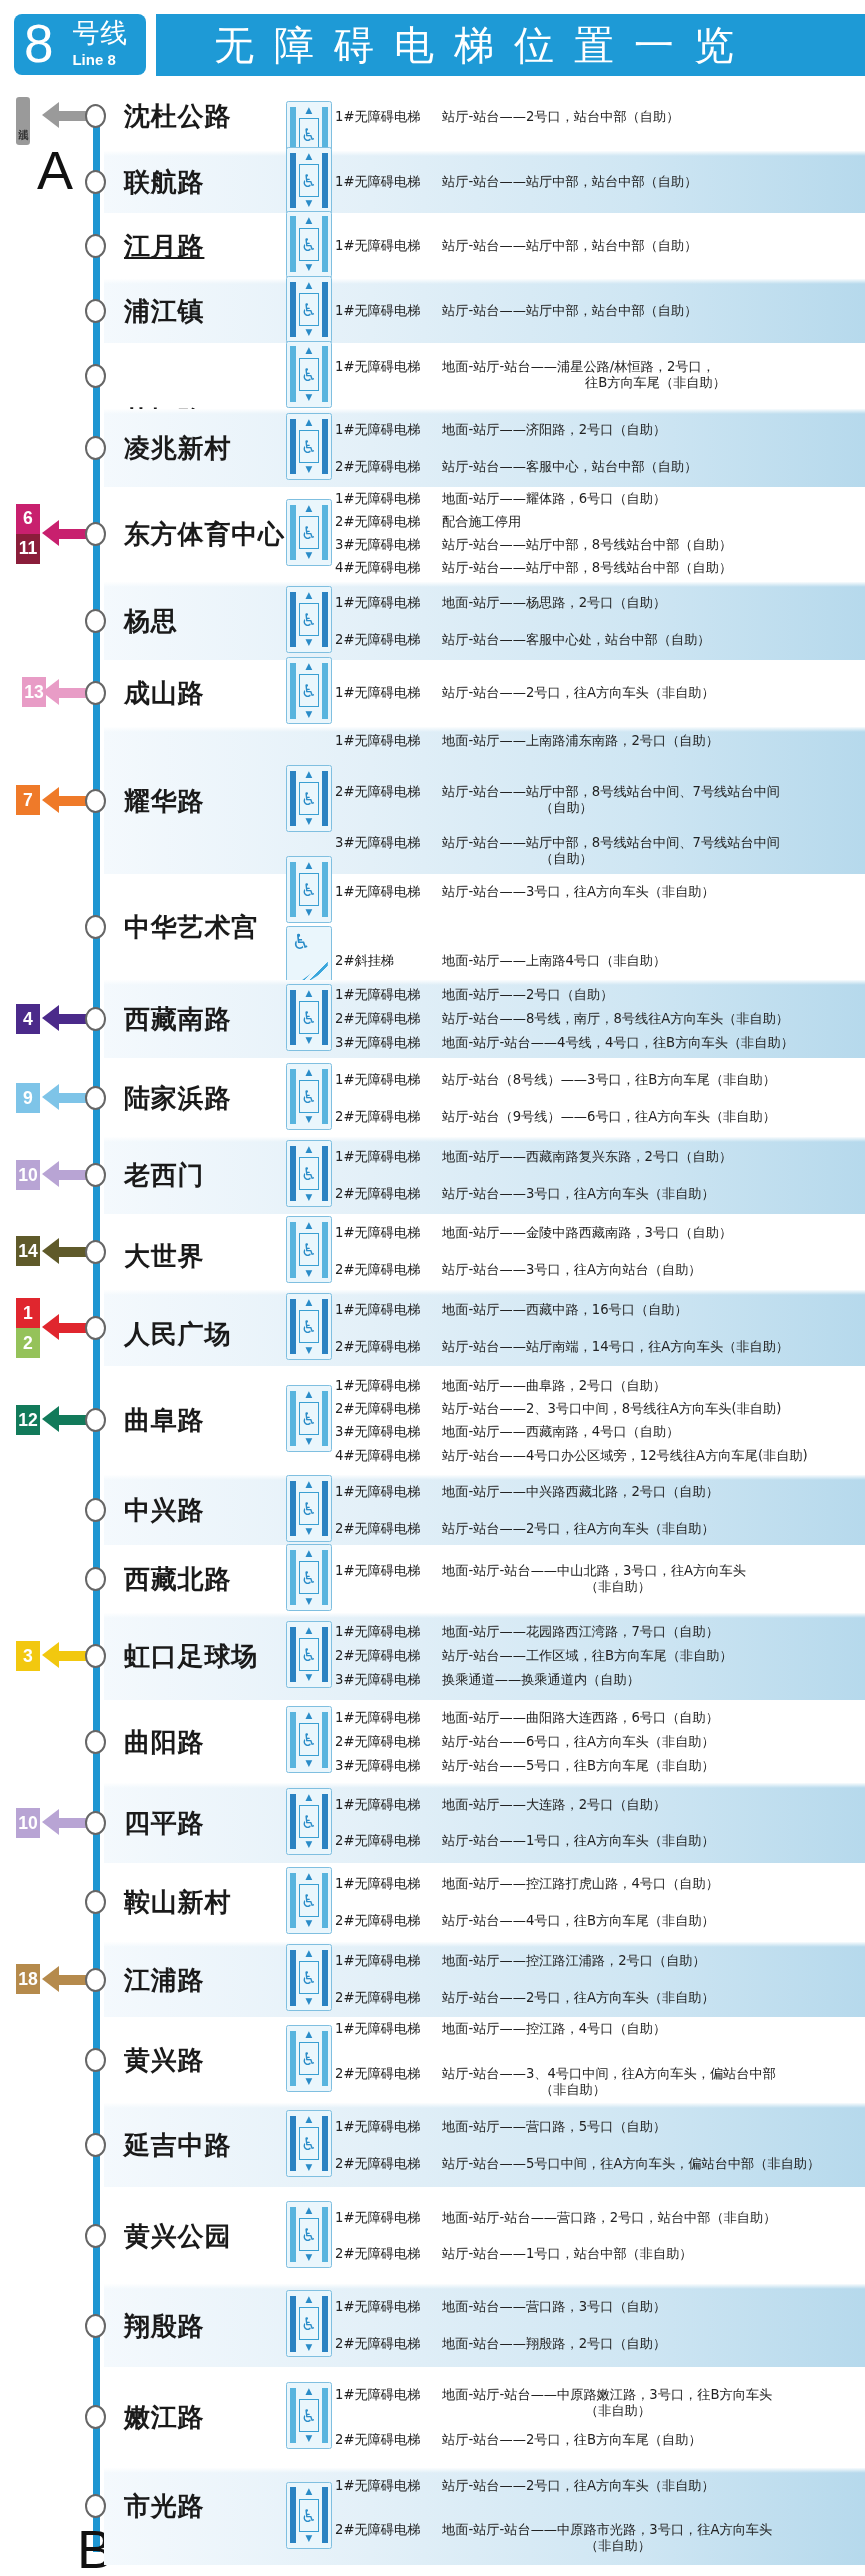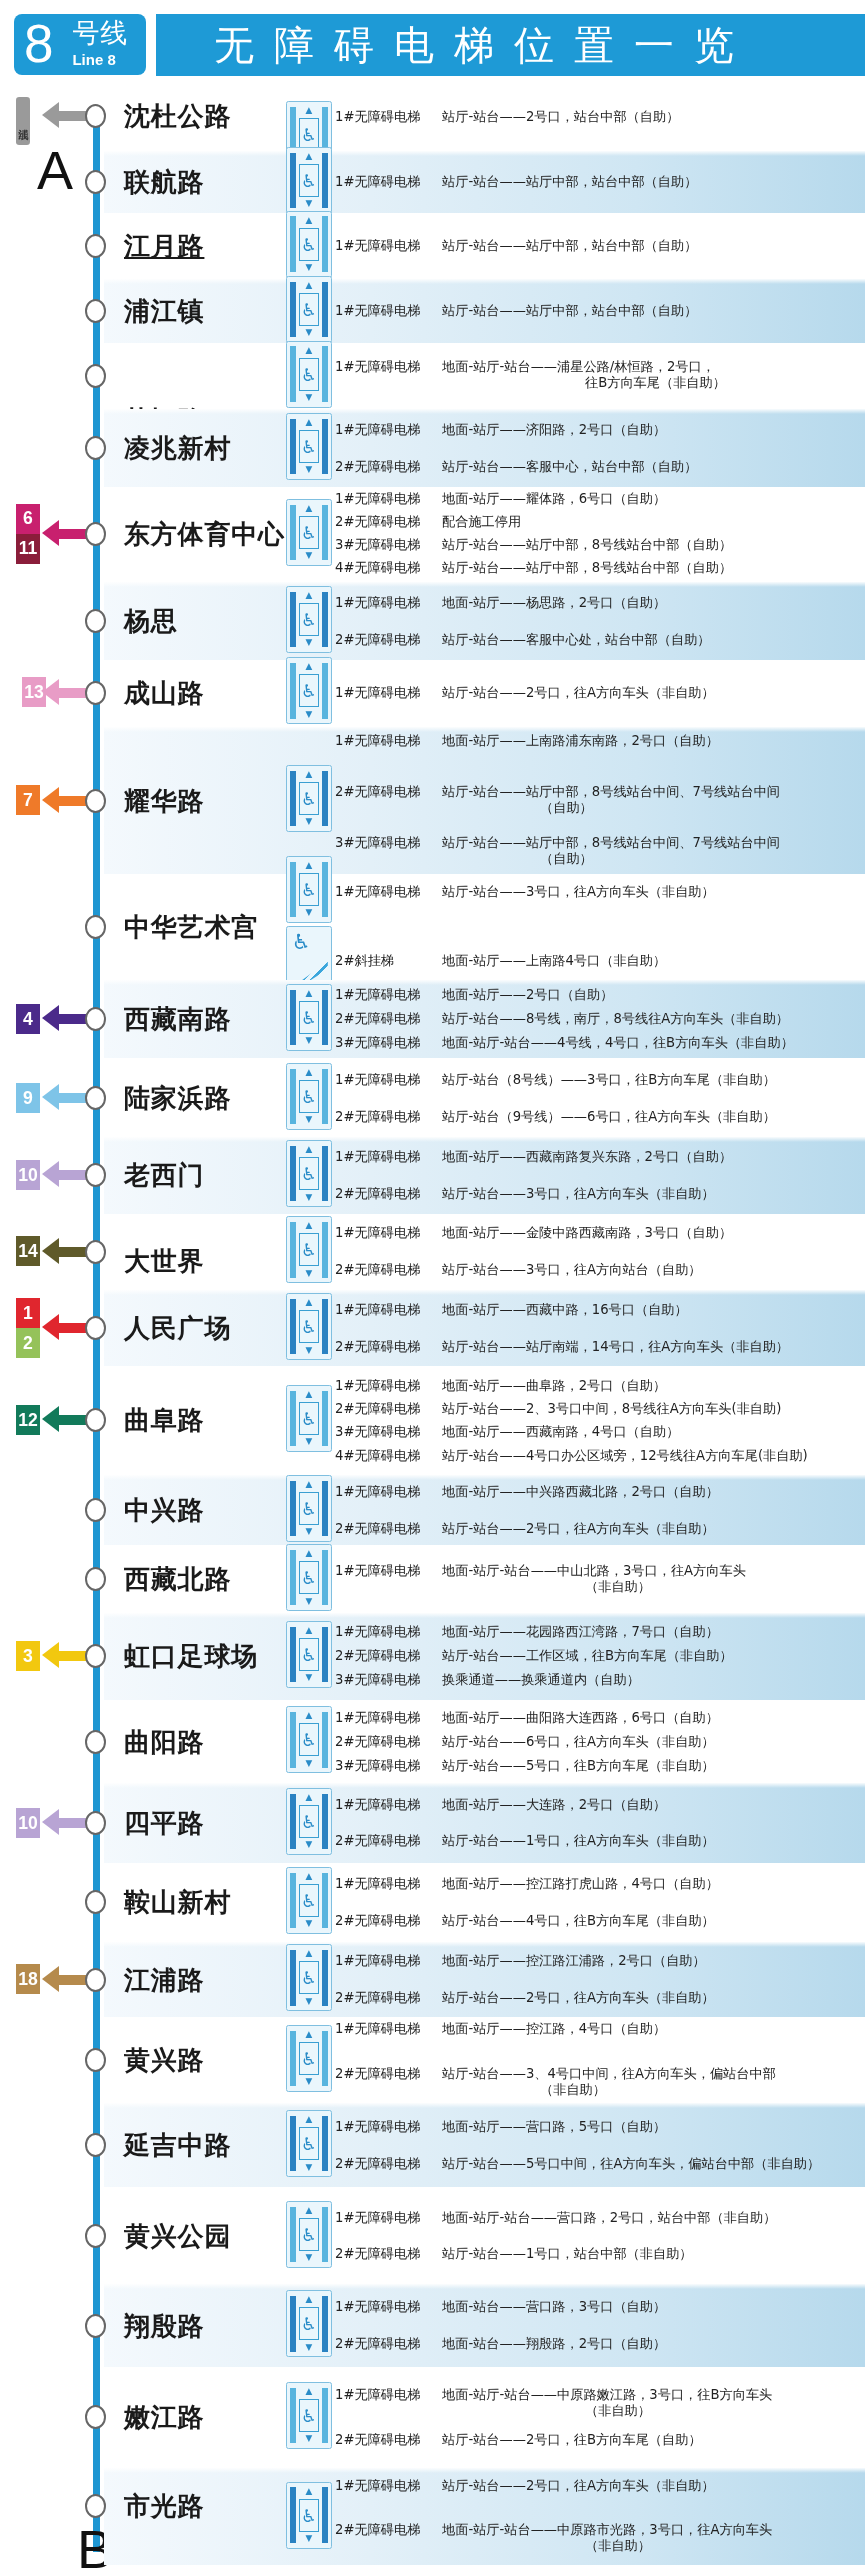--- a/index.html
+++ b/index.html
@@ -515,21 +515,21 @@
     <div class="row" style="top: 1214px; height: 75px;">
       <div class="band"></div>
       <div class="xfer-arrow" style="top: 38px; color: rgb(95, 90, 42);">
         <div class="shaft" style="background: rgb(95, 90, 42);"></div>
         <div class="head"></div>
       </div>
       <div class="xfer-badge" style="top: 22.4px;">
         <div class="seg" style="height: 30px; background: rgb(95, 90, 42);">14</div>
       </div>
       <div class="node" style="top: 38px;"></div>
-      <div class="station-name" style="top: 48px; font-family: Liberation Serif, serif;">大世界</div>
+      <div class="station-name" style="top: 42px;">大世界</div>
       <div class="icon-col" style="top: 2.4px;">
         <div class="lift-icon">
           <div class="bar l"></div>
           <div class="bar r"></div>
           <div class="up">▲</div>
           <div class="cab">♿</div>
           <div class="down">▼</div>
         </div>
       </div>
       <div class="entries" style="top: 0px; height: 75px;">
@@ -547,21 +547,21 @@
       <div class="band"></div>
       <div class="xfer-arrow" style="top: 38px; color: rgb(224, 38, 46);">
         <div class="shaft" style="background: rgb(224, 38, 46);"></div>
         <div class="head"></div>
       </div>
       <div class="xfer-badge" style="top: 8px;">
         <div class="seg" style="height: 30px; background: rgb(224, 38, 46);">1</div>
         <div class="seg" style="height: 30px; background: rgb(149, 194, 90);">2</div>
       </div>
       <div class="node" style="top: 38px;"></div>
-      <div class="station-name" style="top: 38px;">人民广场</div>
+      <div class="station-name" style="top: 44px;">人民广场</div>
       <div class="icon-col" style="top: 3.2px;">
         <div class="lift-icon dark">
           <div class="bar l"></div>
           <div class="bar r"></div>
           <div class="up">▲</div>
           <div class="cab">♿</div>
           <div class="down">▼</div>
         </div>
       </div>
       <div class="entries" style="top: 0px; height: 76px;">

